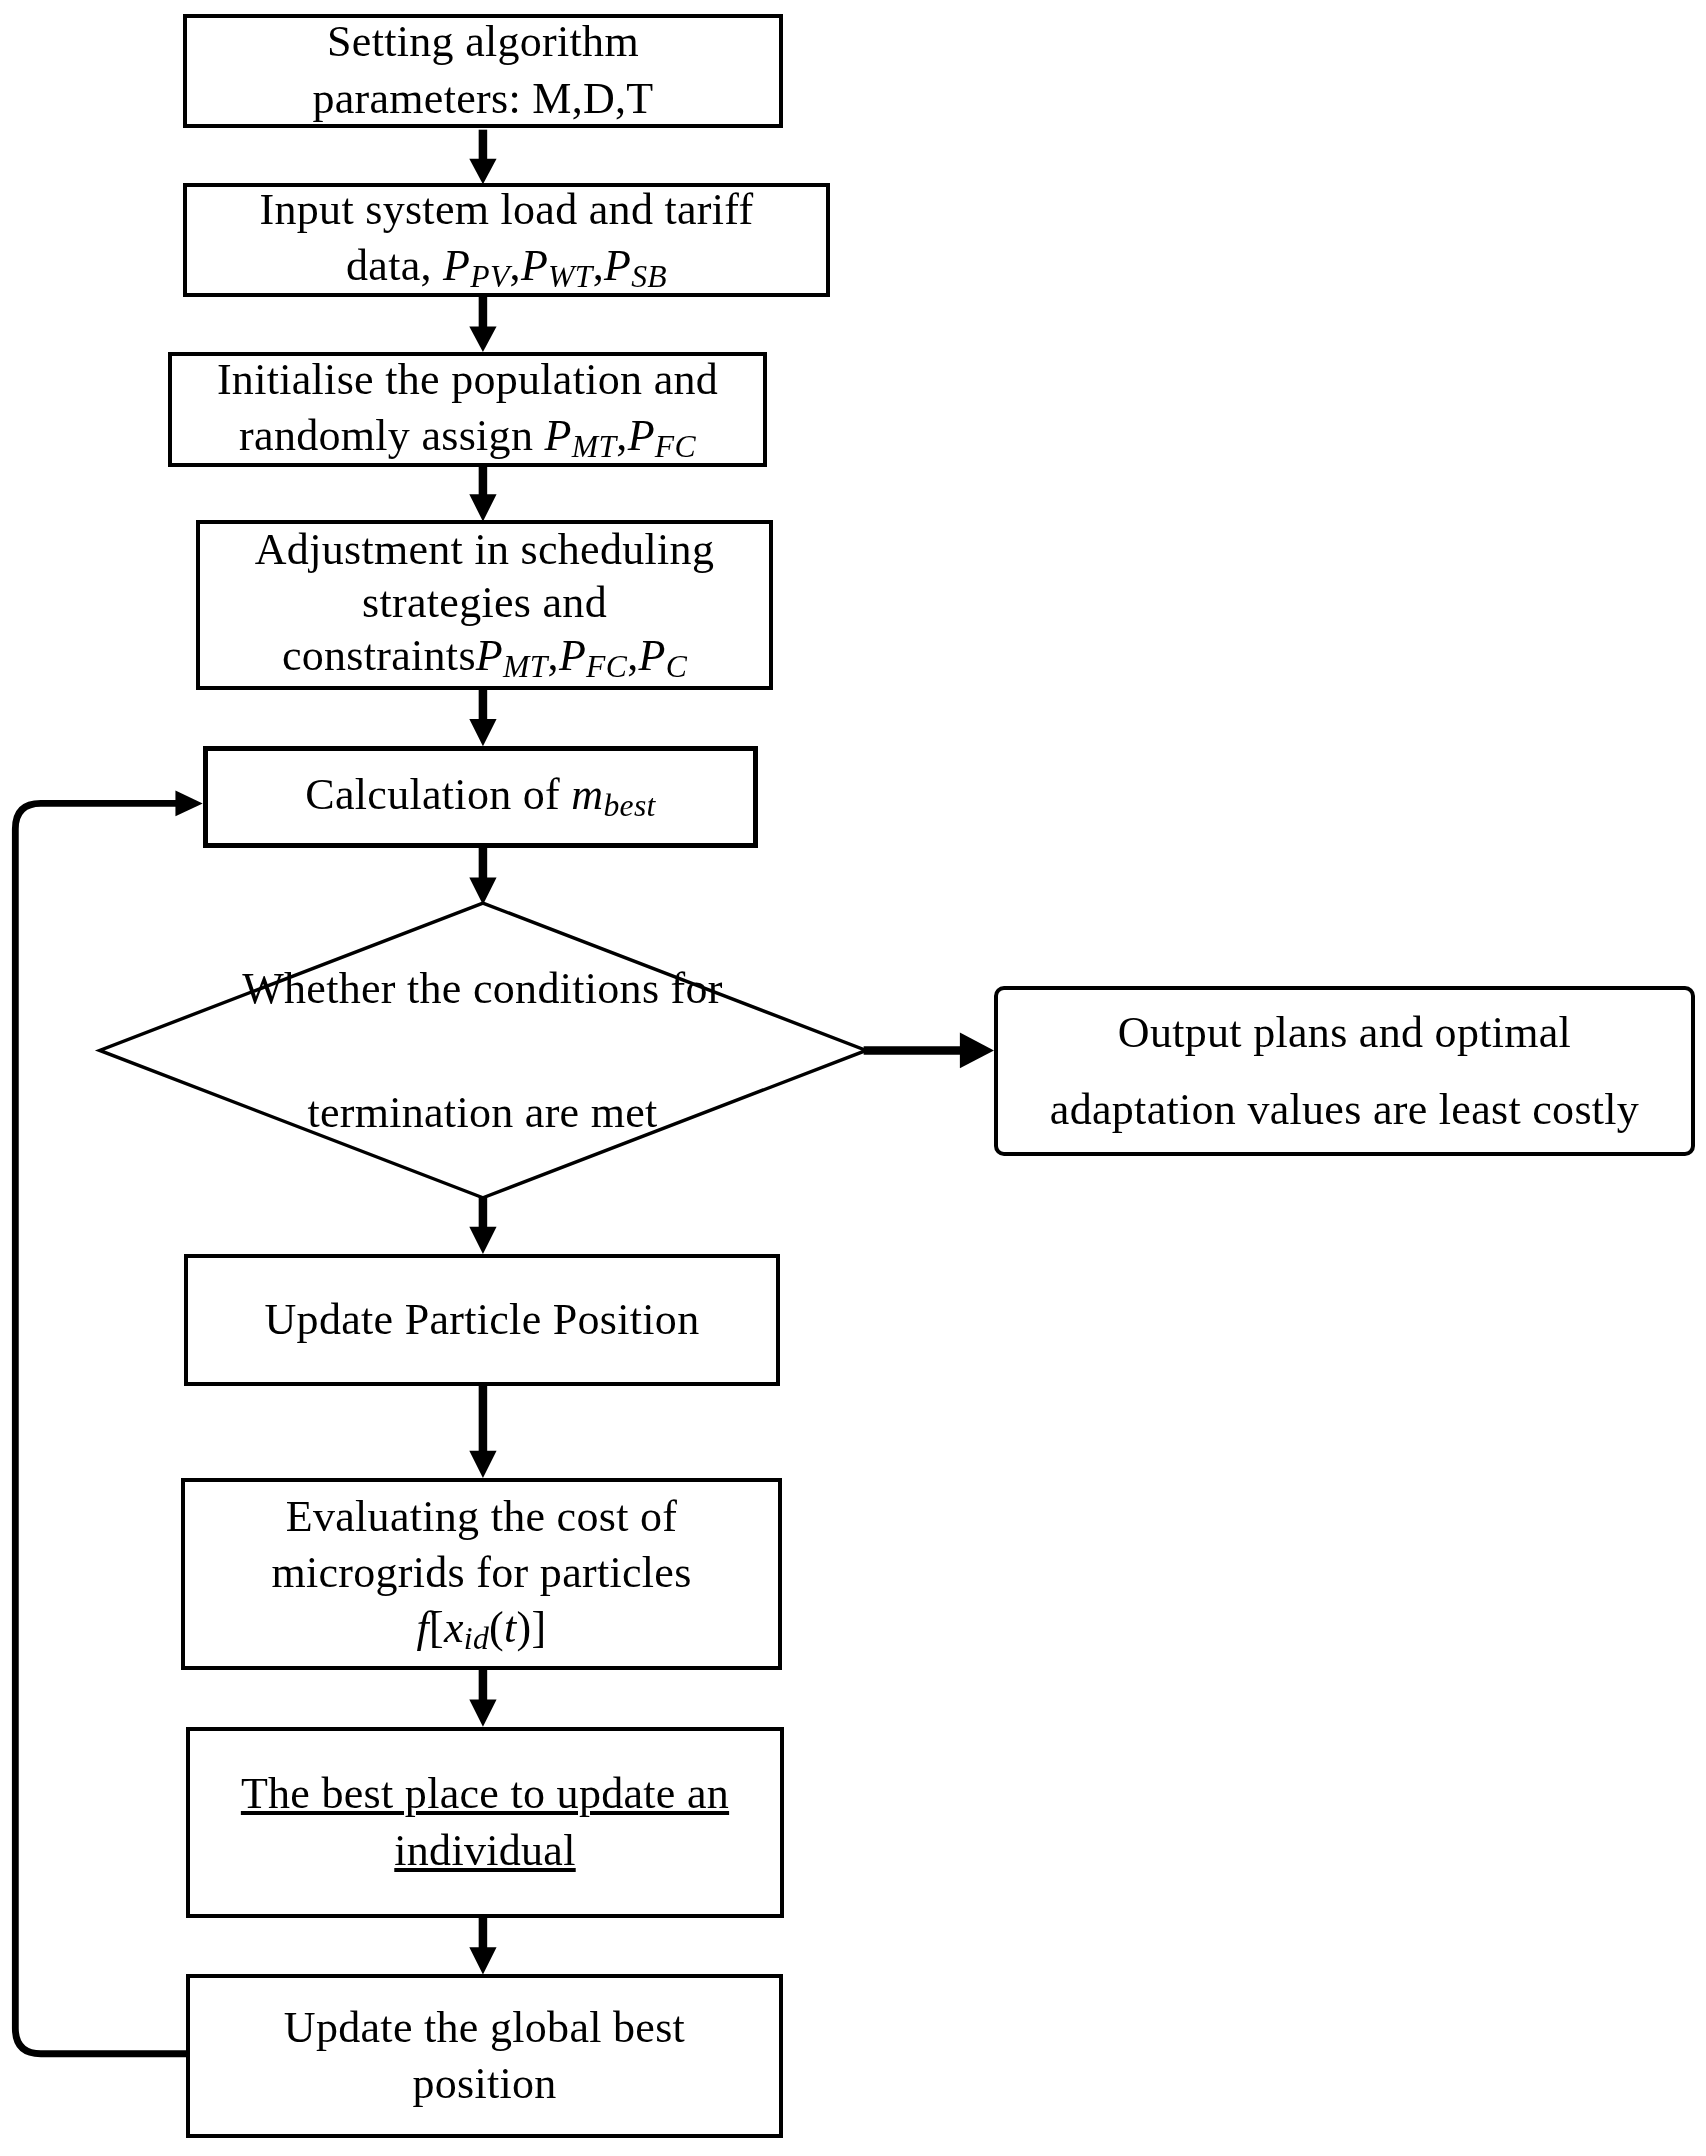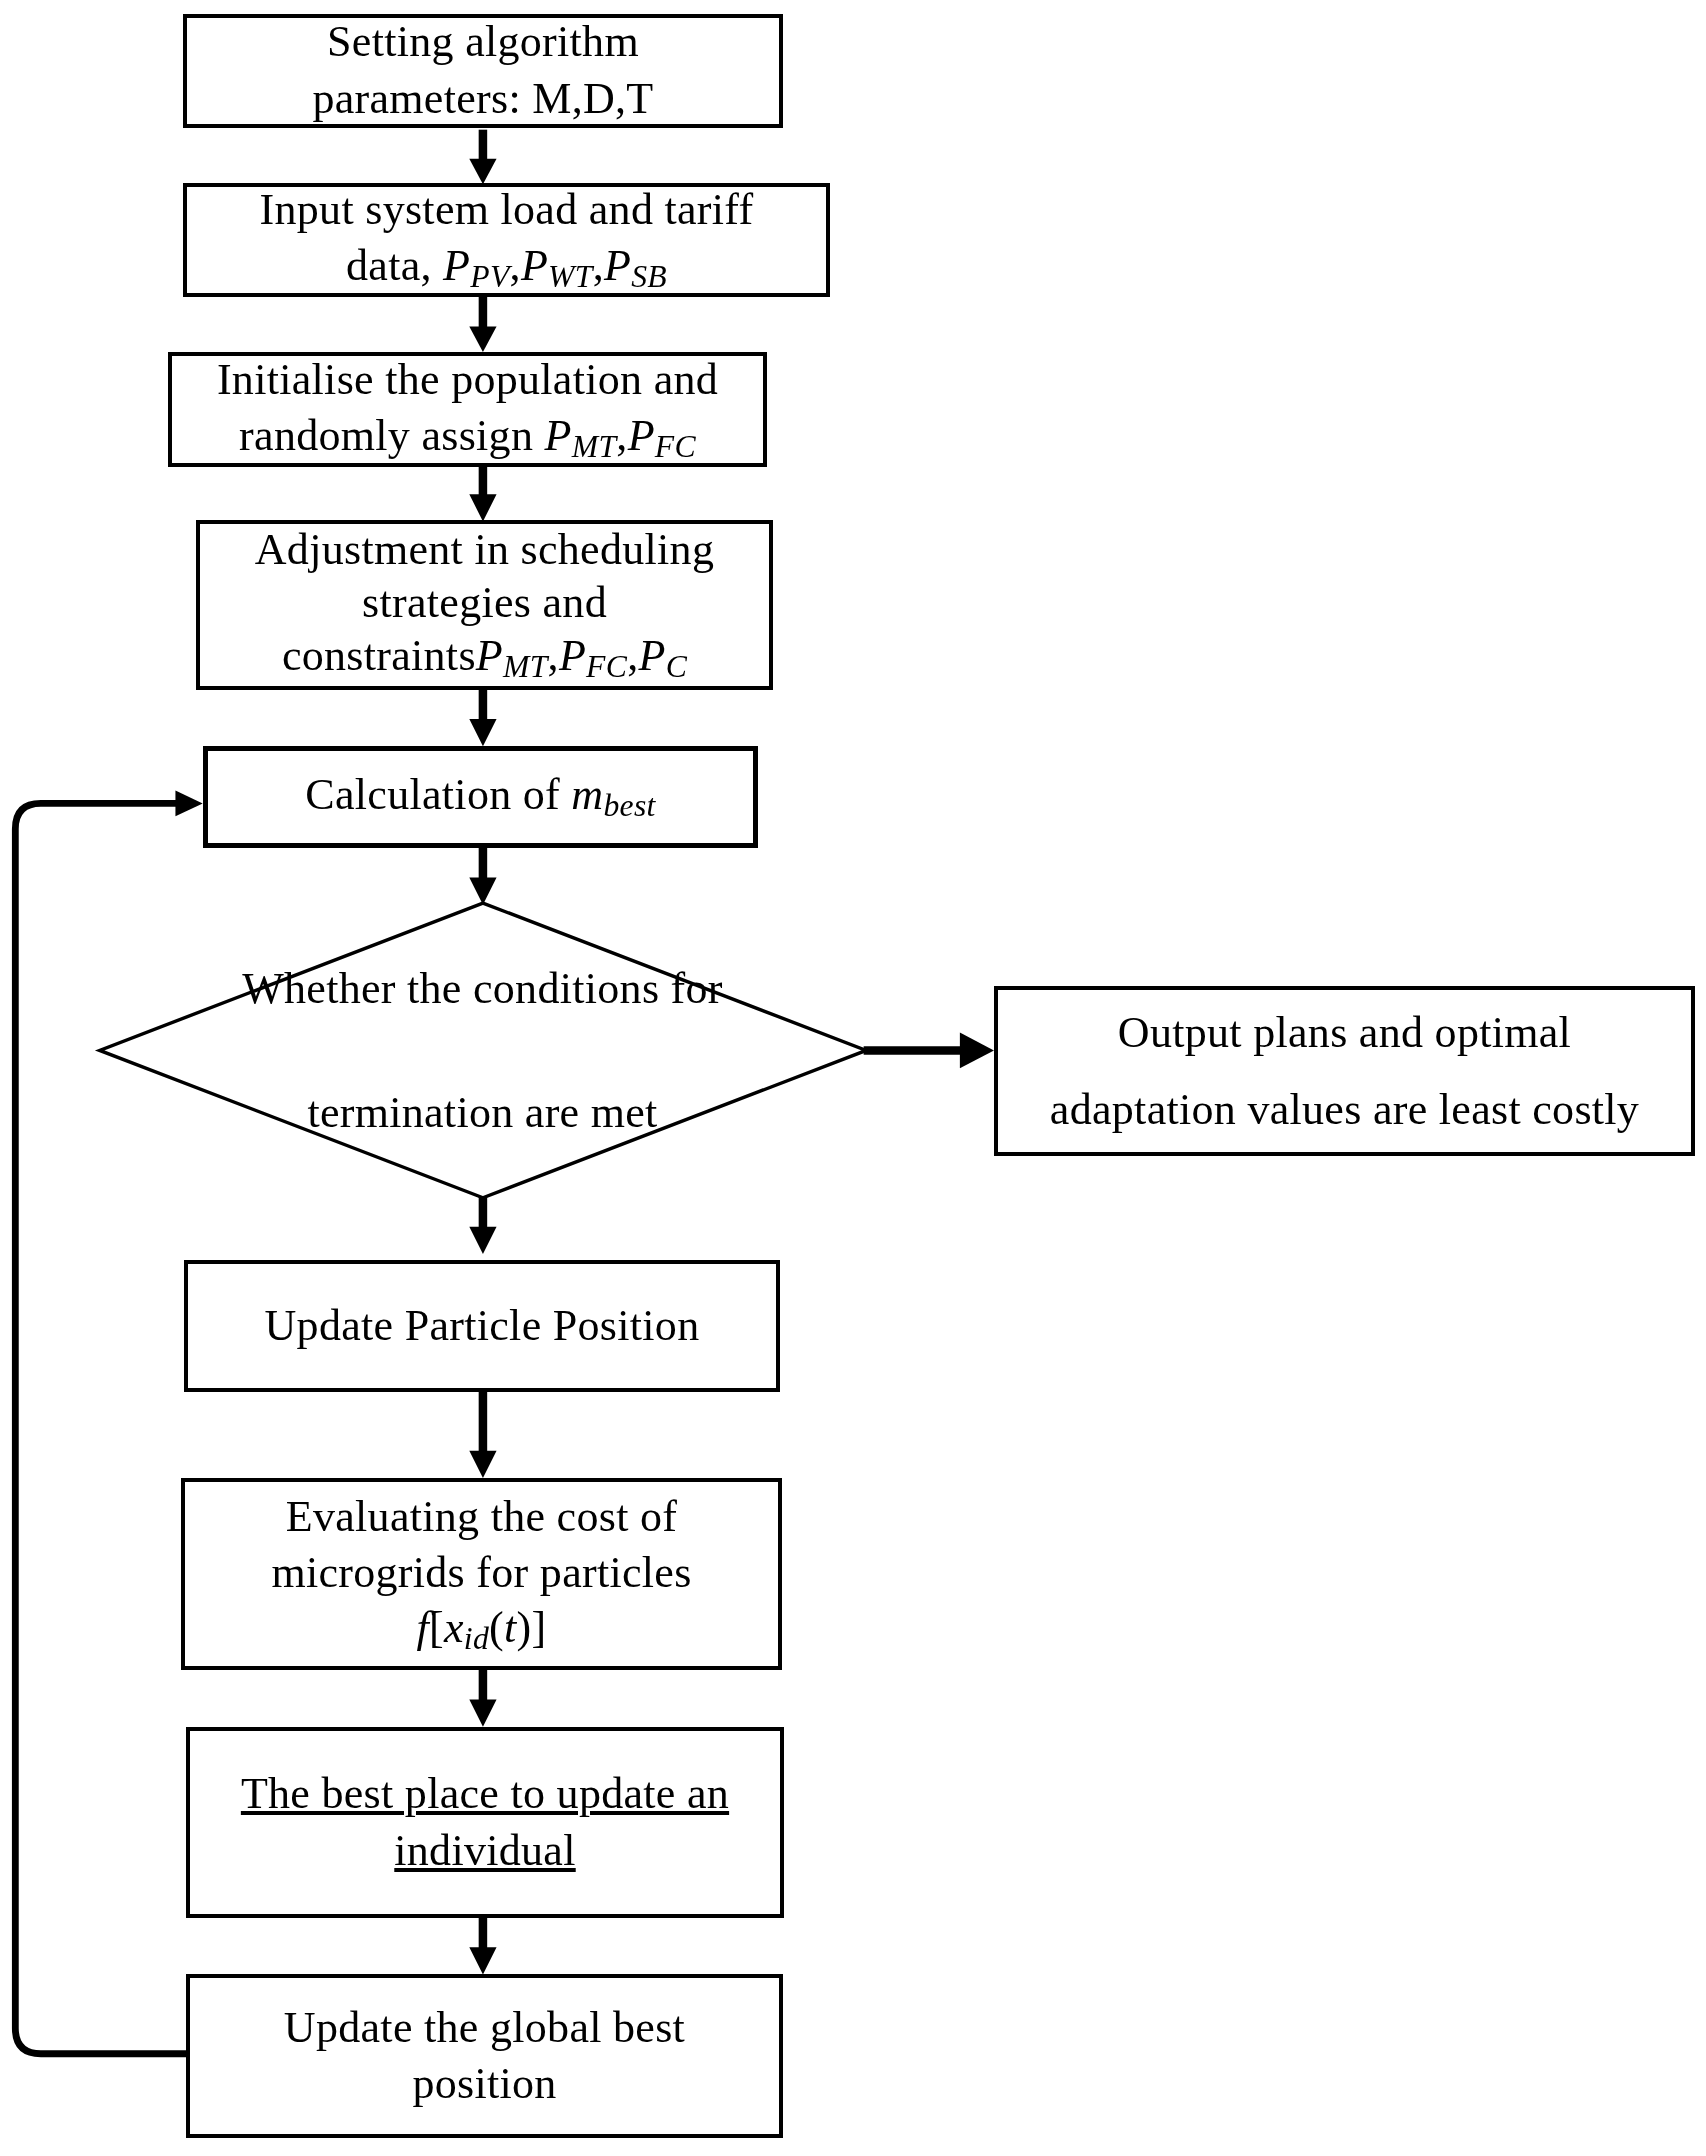--- a/index.html
+++ b/index.html
@@ -20,22 +20,22 @@
   .i   { font-style:italic; }
   .sub { font-style:italic; font-size:0.72em; vertical-align:-0.22em; }
 
   #n-set            { left:183px;  top:13.6px;   width:600px; height:114px; }
   #n-input          { left:183px;  top:183px;  width:647px; height:114px; }
   #n-init           { left:168px;  top:352px;  width:599px; height:115px; }
   #n-adjust         { left:196px;  top:520px;  width:577px; height:170px; line-height:1.2; }
   #n-calc           { left:203px;  top:746px;  width:555px; height:102px; border-width:5.1px; }
   #n-decision-text  { left:142px;  top:937px; width:681px; height:227px;
                       border:none; background:transparent; line-height:1.72;gap:48px; }
-  #n-output         { left:994px; top:986px; width:701px; height:170px; line-height:1.75; }
-  #n-update-particle{ left:184px;  top:1254px; width:596px; height:132px;margin-top:6px; }
+  #n-output         { left:994px; top:986px; width:701px; height:170px; line-height:1.75;border-radius:10px; }
+  #n-update-particle{ left:184px;  top:1254px; width:596px; height:132px; }
   #n-evaluate       { left:181px;  top:1478px; width:601px; height:192px; line-height:1.26; }
   #n-best-place     { left:186px;  top:1727px; width:598px; height:191px;text-decoration:underline; }
   #n-update-global  { left:186px;  top:1974px; width:597px; height:164px; }
 </style>
 </head>
 <body>
 
 <div class="stage">
 
   <svg class="connectors" viewBox="0 0 2003 2532">

